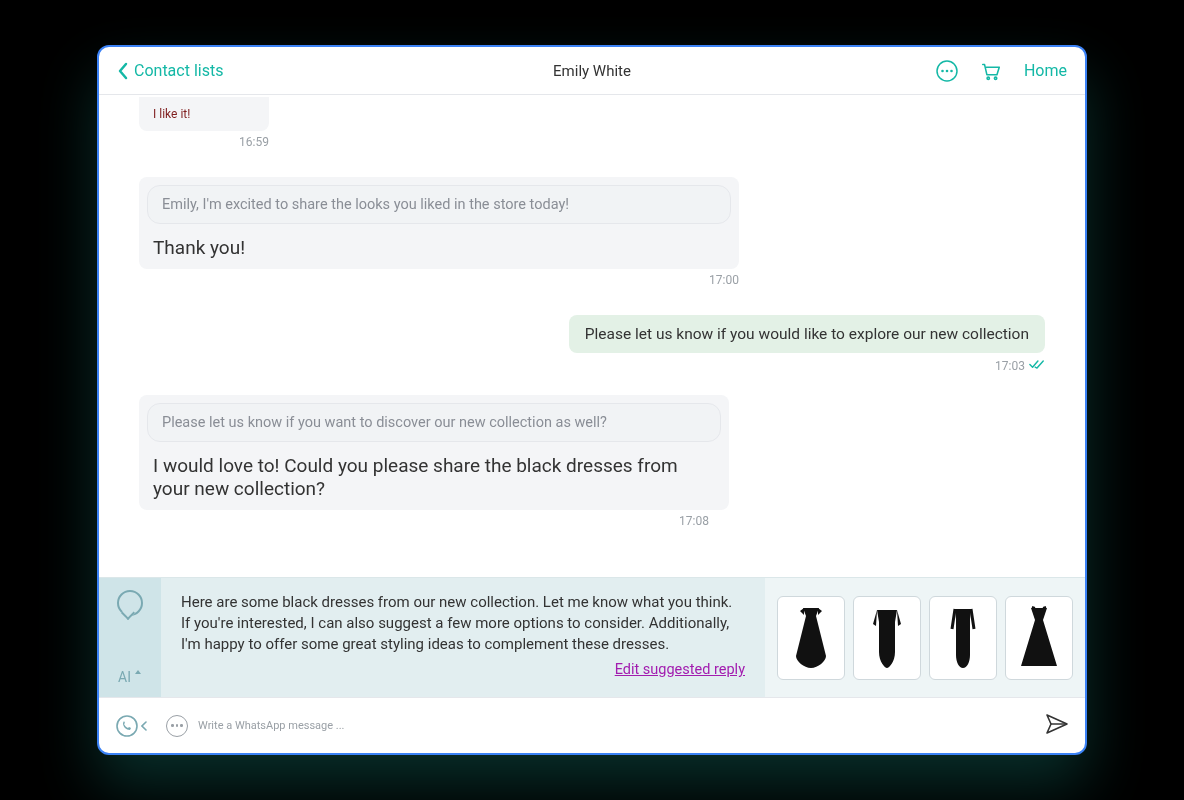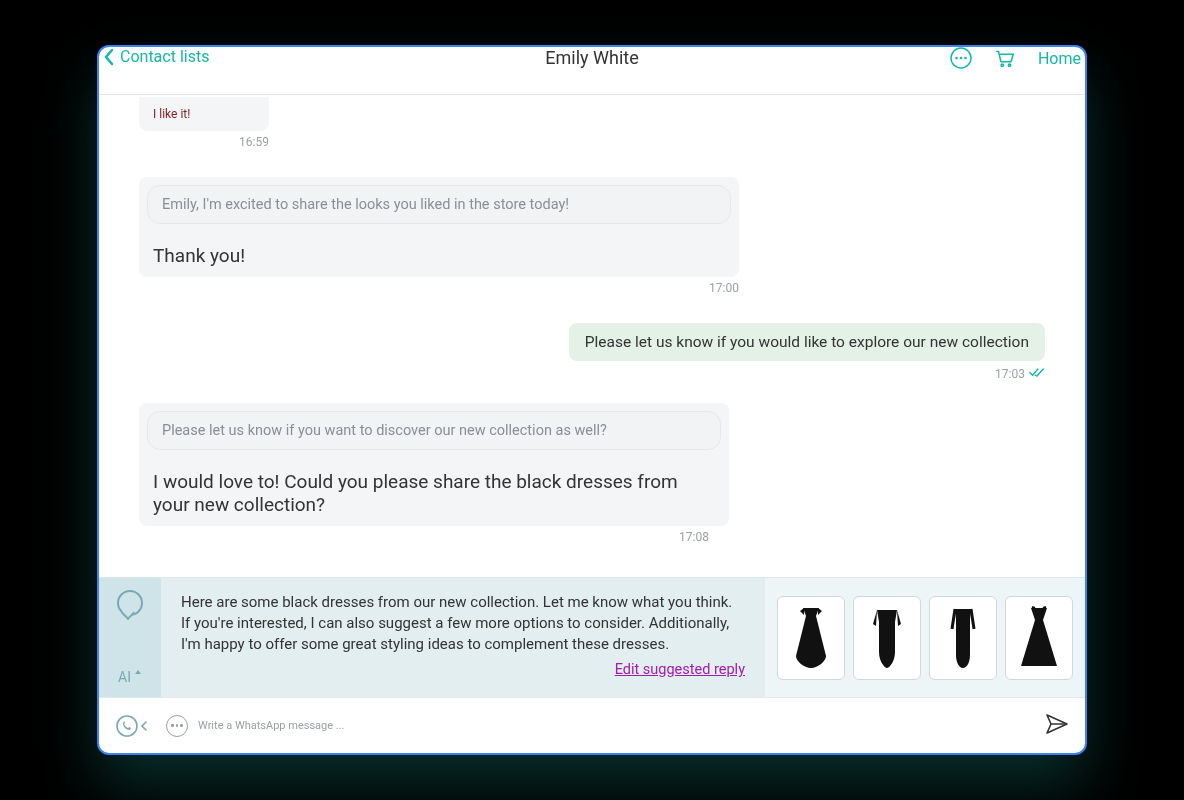--- a/index.html
+++ b/index.html
@@ -1,32 +1,32 @@
 <!DOCTYPE html>
 <html><head>
 <meta charset="utf-8">
 <style>
 *{box-sizing:border-box;margin:0;padding:0;font-family:-apple-system,BlinkMacSystemFont,'Segoe UI',Roboto,Arial,sans-serif}
 body{background:#000;width:1184px;height:800px;display:flex;align-items:center;justify-content:center;overflow:hidden}
 .app-window{width:990px;height:710px;background:#fff;border:2px solid #3b82f6;border-radius:12px;overflow:hidden;display:flex;flex-direction:column;box-shadow:0 30px 60px rgba(33,182,168,.25)}
-.header{height:48px;border-bottom:1px solid #e5e7eb;display:flex;align-items:flex-start;padding:0 4px;position:relative}
+.header{height:48px;border-bottom:1px solid #e5e7eb;display:flex;align-items:center;padding:0 18px;position:relative}
 .back-group{display:flex;align-items:center;gap:6px;color:#14b8a6;font-size:16px;cursor:pointer}
 .back-group svg{width:11px;height:18px}
-.title{position:absolute;left:0;right:0;text-align:center;font-size:18px;color:#333;pointer-events:none}
+.title{position:absolute;left:0;right:0;text-align:center;font-size:15px;color:#333;pointer-events:none}
 .header-right{margin-left:auto;display:flex;align-items:center;gap:22px}
 .icon-btn{cursor:pointer;color:#14b8a6;display:flex;align-items:center}
 .icon-btn svg{width:22px;height:22px}
 .home-link{color:#14b8a6;font-size:16px;cursor:pointer}
 .chat-area{flex:1;overflow:hidden;padding:10px 40px 20px;position:relative}
 .msg-wrap{margin-bottom:14px}
 .msg-in{max-width:620px}
 .quote-bubble{background:#f1f3f5;border:1px solid #e5e7eb;border-radius:8px;padding:10px 14px;color:#8a8e96;font-size:14.5px}
 .bubble-in{background:#f4f5f7;border-radius:8px;padding:10px 14px;font-size:12px;color:#7f1d1d}
 .bubble-first{background:#f4f5f7;border-radius:8px;padding:0;overflow:hidden}
-.bubble-first .quote-bubble{margin:8px 8px 12px;border-radius:13px}
+.bubble-first .quote-bubble{margin:8px 8px 4px;border-radius:13px}
 .bubble-first .inner-text{padding:8px 14px 10px;font-size:19px;color:#333}
 .time-in{font-size:12px;color:#9aa0a6;text-align:right;margin-top:4px}
 .msg-out-row{display:flex;justify-content:flex-end;margin-bottom:6px}
 .bubble-out{background:#e3f1e6;border-radius:8px;padding:10px 16px;font-size:15.5px;color:#333;max-width:640px}
 .time-out{display:flex;justify-content:flex-end;align-items:center;gap:4px;font-size:12px;color:#9aa0a6;margin-bottom:20px}
 .checkmarks{color:#14b8a6}
 .checkmarks svg{width:16px;height:11px}
 .msg-tall{width:600px}
 
 .ai-panel{background:#e2eef0;display:flex;border-top:1px solid #dbe7e9;min-height:120px}

